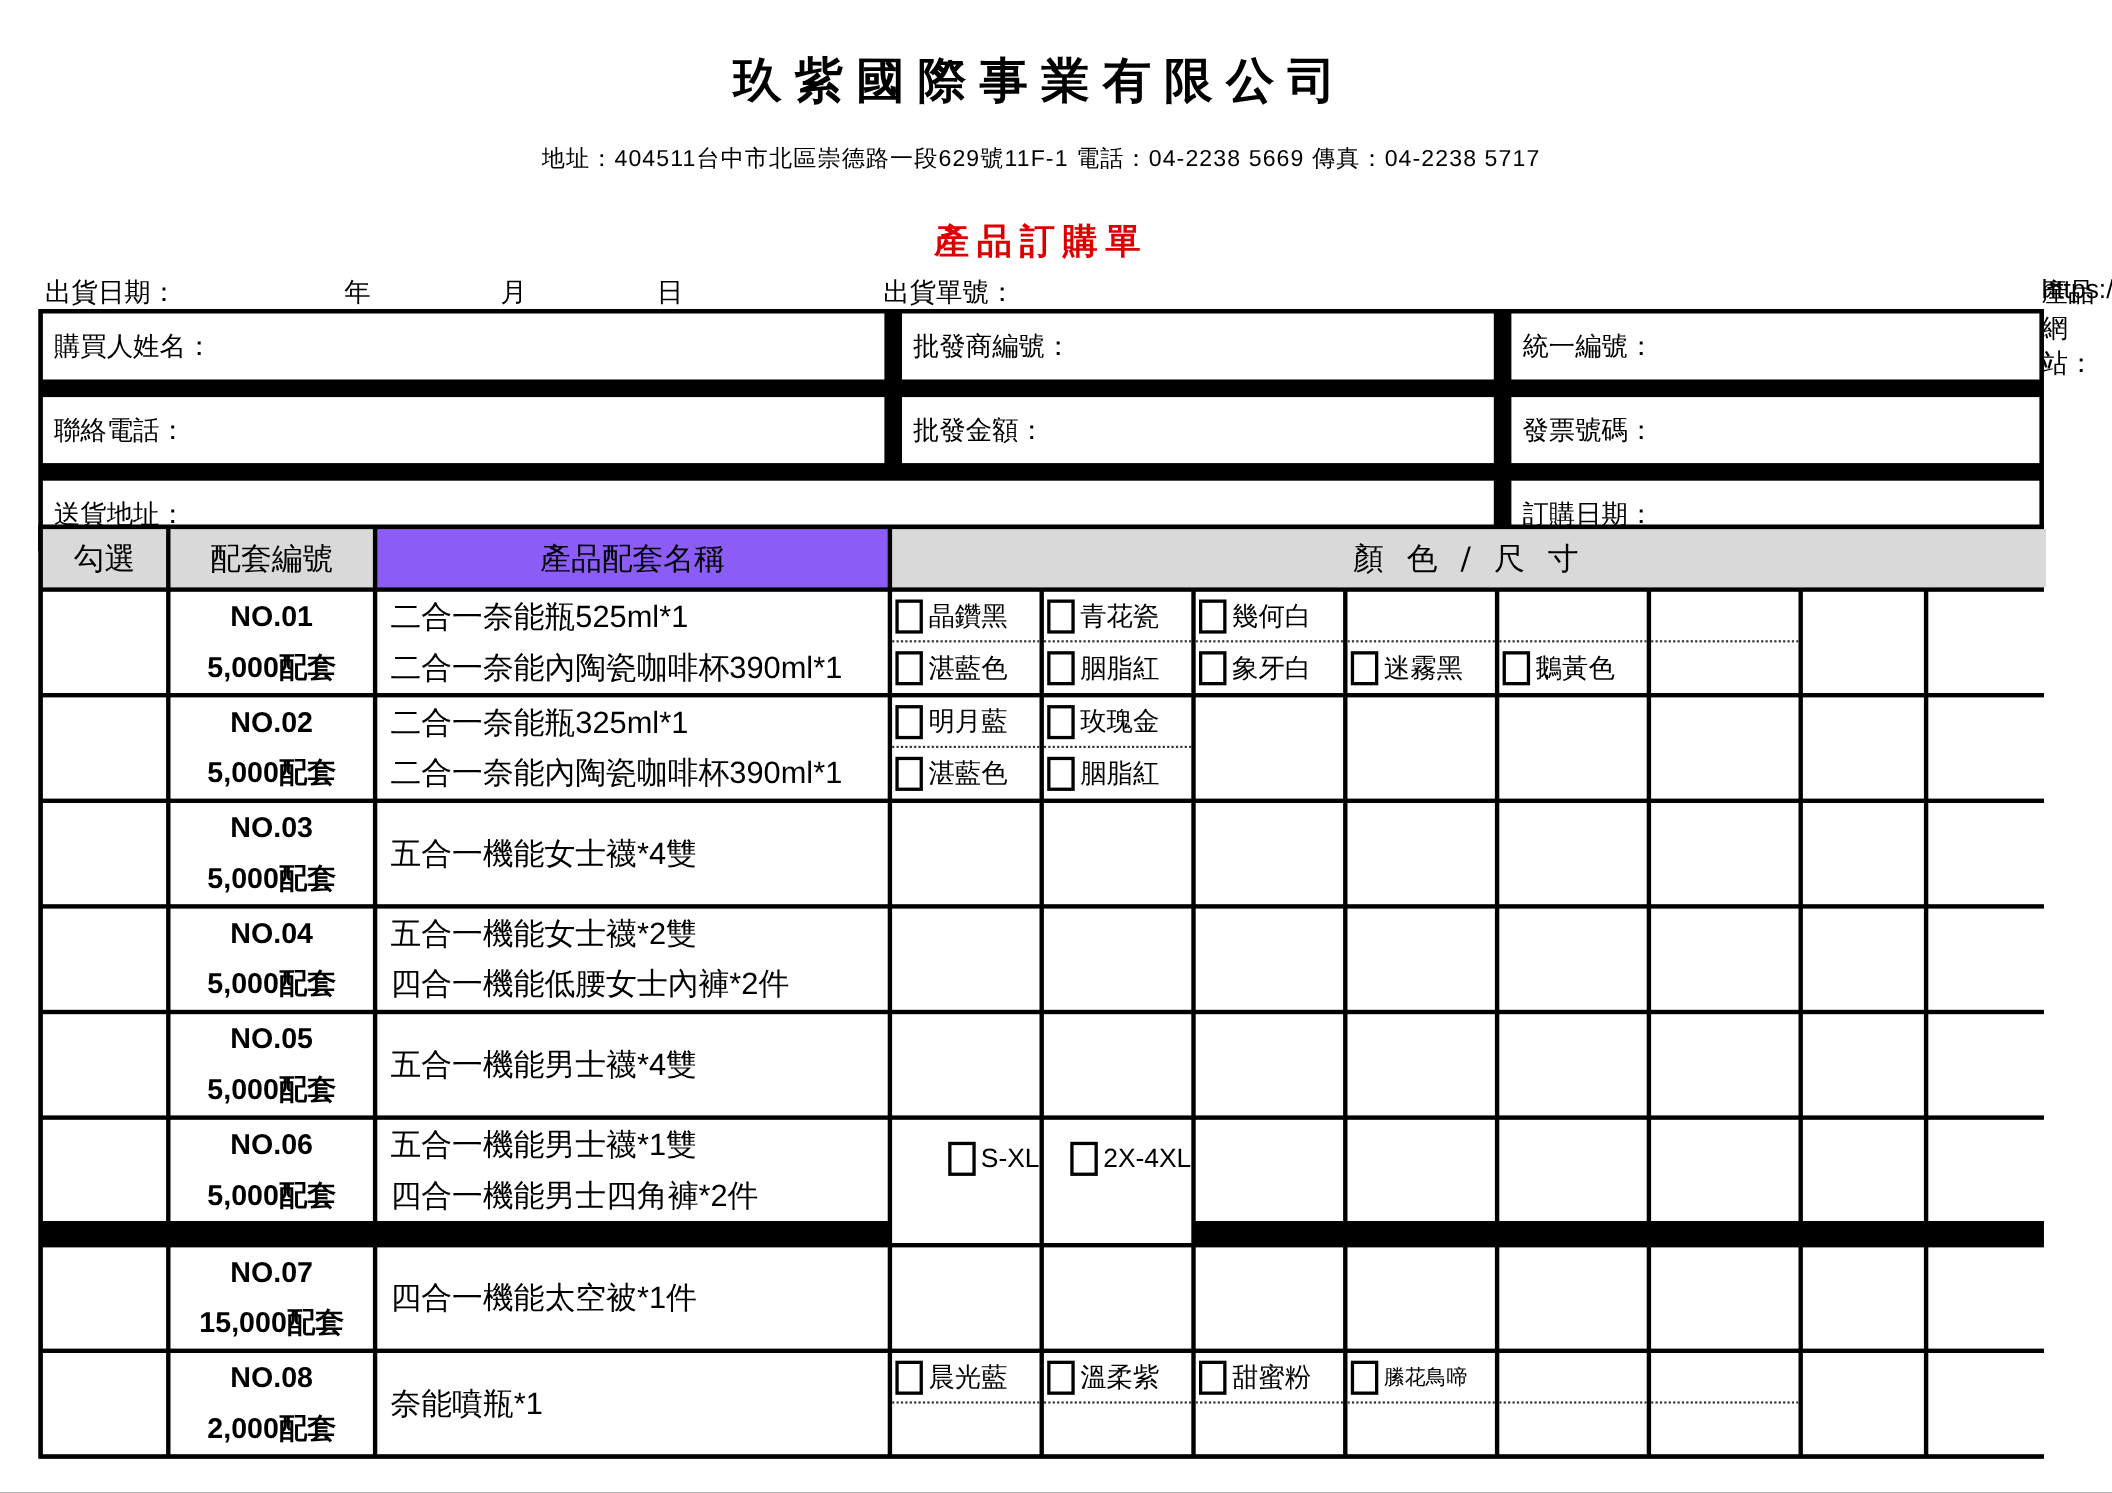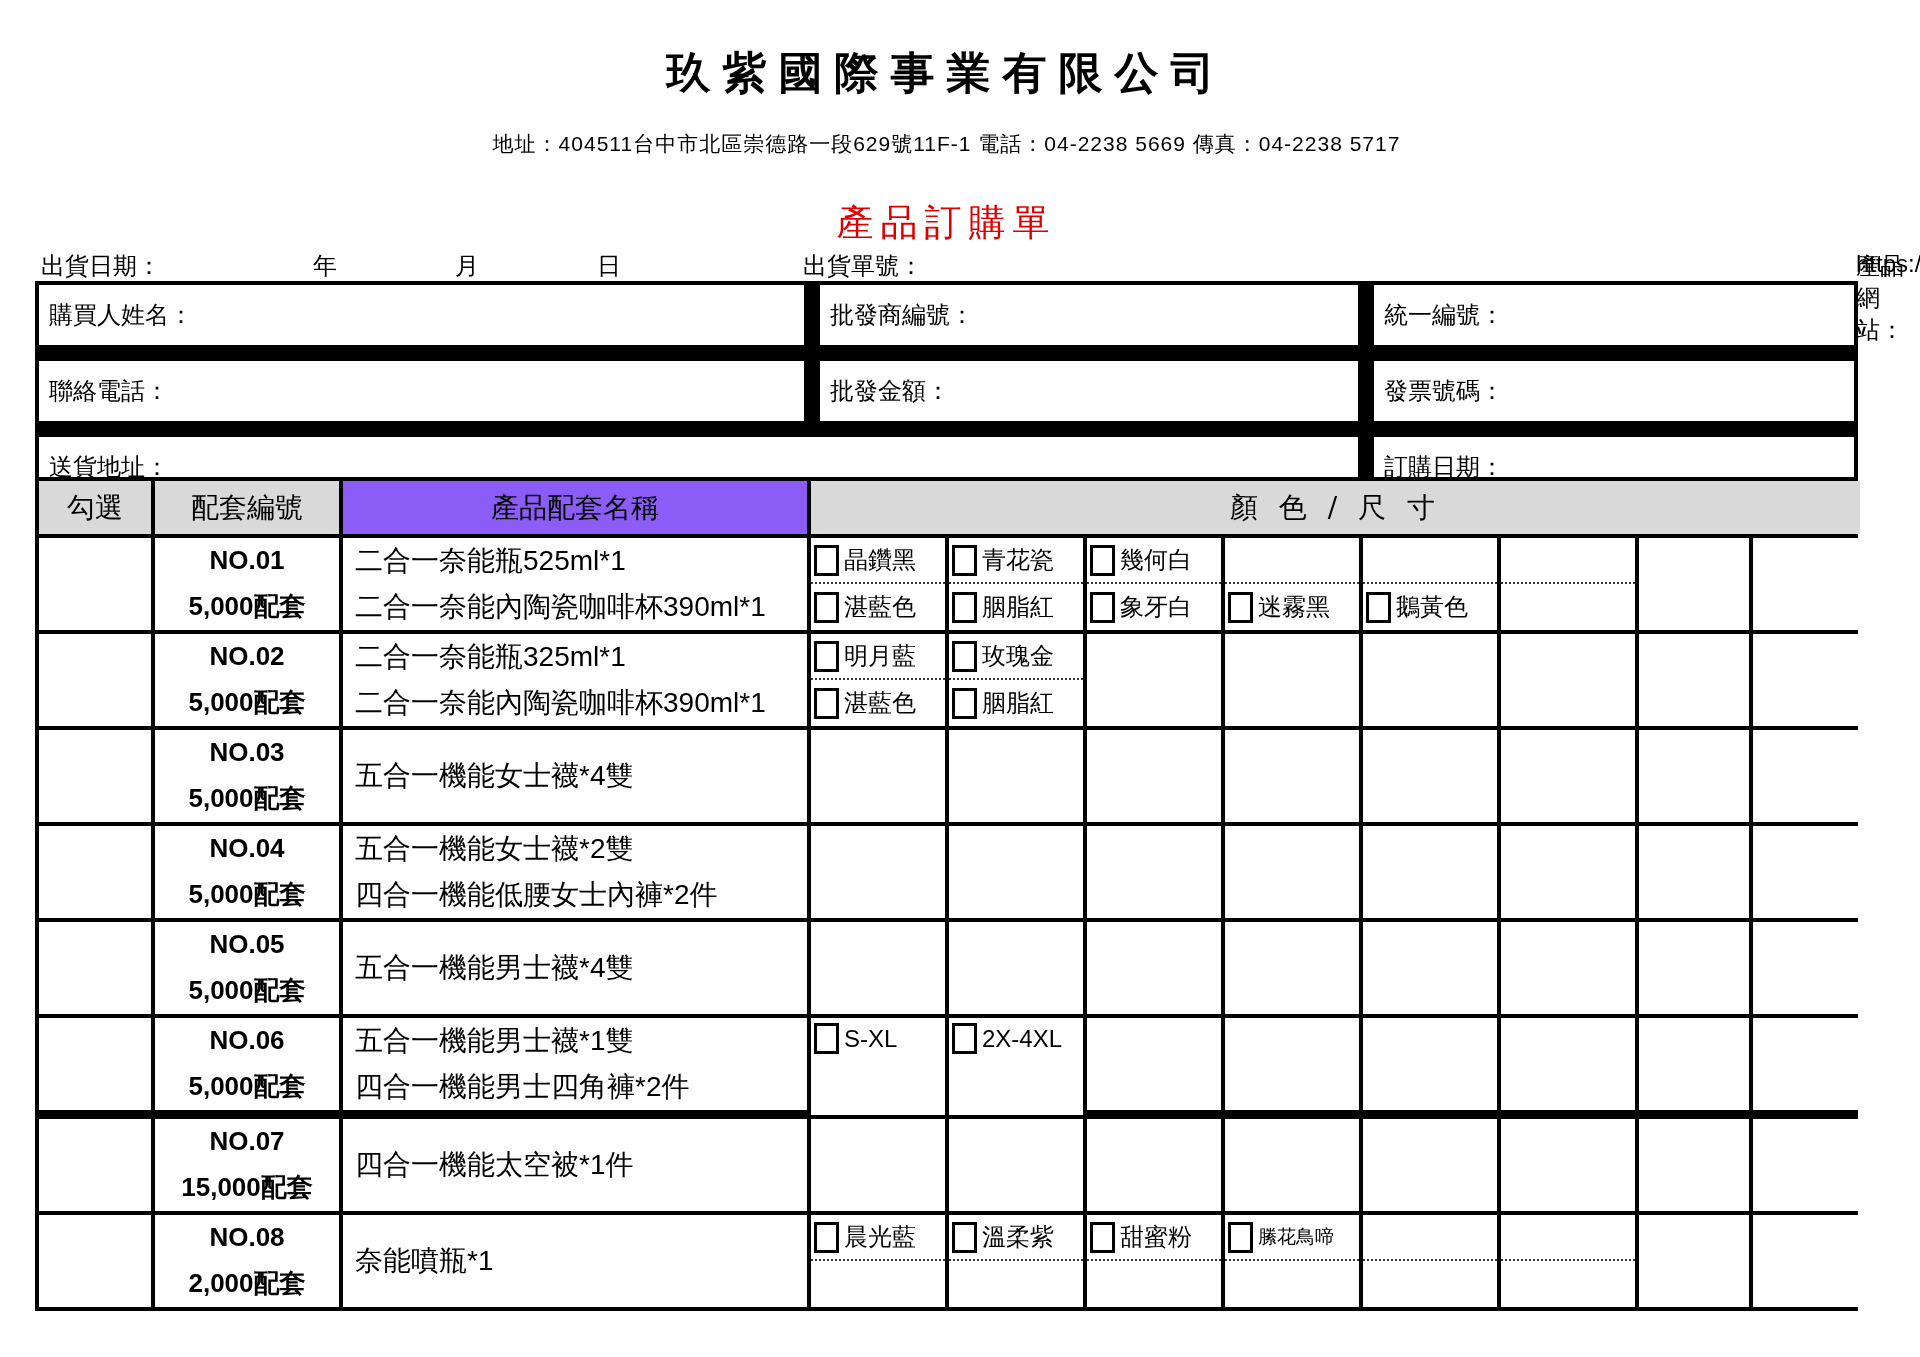--- a/index.html
+++ b/index.html
@@ -3,21 +3,21 @@
 <meta charset="utf-8">
 <style>
   html,body{margin:0;padding:0;}
   body{
     width:1920px;height:1357px;position:relative;background:#ffffff;
     font-family:"DejaVu Serif", serif;color:#000;
   }
   .center-band{position:absolute;left:35px;width:1823px;text-align:center;}
   .company{top:44px;font-size:44px;font-weight:bold;letter-spacing:12px;}
   .addr{top:130px;font-size:21px;letter-spacing:1px;font-family:"Liberation Sans","DejaVu Serif",serif;}
-  .formtitle{top:198px;font-size:37px;font-weight:normal;letter-spacing:7px;color:#dd0000;}
+  .formtitle{top:198px;font-size:32px;font-weight:bold;letter-spacing:7px;color:#dd0000;}
 
   .row0{position:absolute;left:35px;top:250px;width:1823px;height:40px;font-size:24px;}
   .row0 span{position:absolute;top:0;}
   .r0-ship{left:6px;} .r0-y{left:278px;} .r0-m{left:420px;} .r0-d{left:562px;} .r0-no{left:768px;}
   .r0-web{right:2px;font-family:"Liberation Sans","DejaVu Serif",serif;}
 
   .igrid{
     position:absolute;left:35px;top:281px;width:1823px;
     display:grid;grid-template-columns:765px 538px 1fr;gap:16px;
     background:#000;border:4px solid #000;box-sizing:border-box;
@@ -37,21 +37,21 @@
     font-size:28px;background:#d9d9d9;}
   .hspan{grid-column:span 8;letter-spacing:6px;}
   .cell{height:92px;}
   .nocell{display:flex;flex-direction:column;justify-content:space-around;align-items:center;
     font-family:"Liberation Sans","DejaVu Serif",serif;font-size:26px;font-weight:bold;}
   .namecell{display:flex;flex-direction:column;justify-content:space-around;padding-left:12px;
     font-family:"Liberation Sans","DejaVu Serif",serif;font-size:28px;box-sizing:border-box;}
   .ccell{display:flex;flex-direction:column;}
   .half{height:46px;box-sizing:border-box;display:flex;align-items:center;padding-left:3px;}
   .tophalf.dotted{border-bottom:2px dotted #333;}
-  .topalign{display:flex;align-items:flex-start;padding-top:5px;padding-left:3px;flex-direction:row;}
+  .topalign{display:flex;align-items:flex-start;padding-top:20px;padding-left:3px;flex-direction:row;justify-content:flex-end;}
   .opt{display:inline-flex;align-items:center;}
   .cbox{width:25px;height:31px;border:3px solid #000;background:#fff;display:inline-block;
     flex:none;margin-right:5px;box-sizing:border-box;}
   .olabel{font-size:24px;font-family:"Liberation Sans","DejaVu Serif",serif;white-space:nowrap;}
   .olabel.small{font-size:19px;}
 </style>
 </head>
 <body>
 
 <div class="center-band company">玖紫國際事業有限公司</div>

